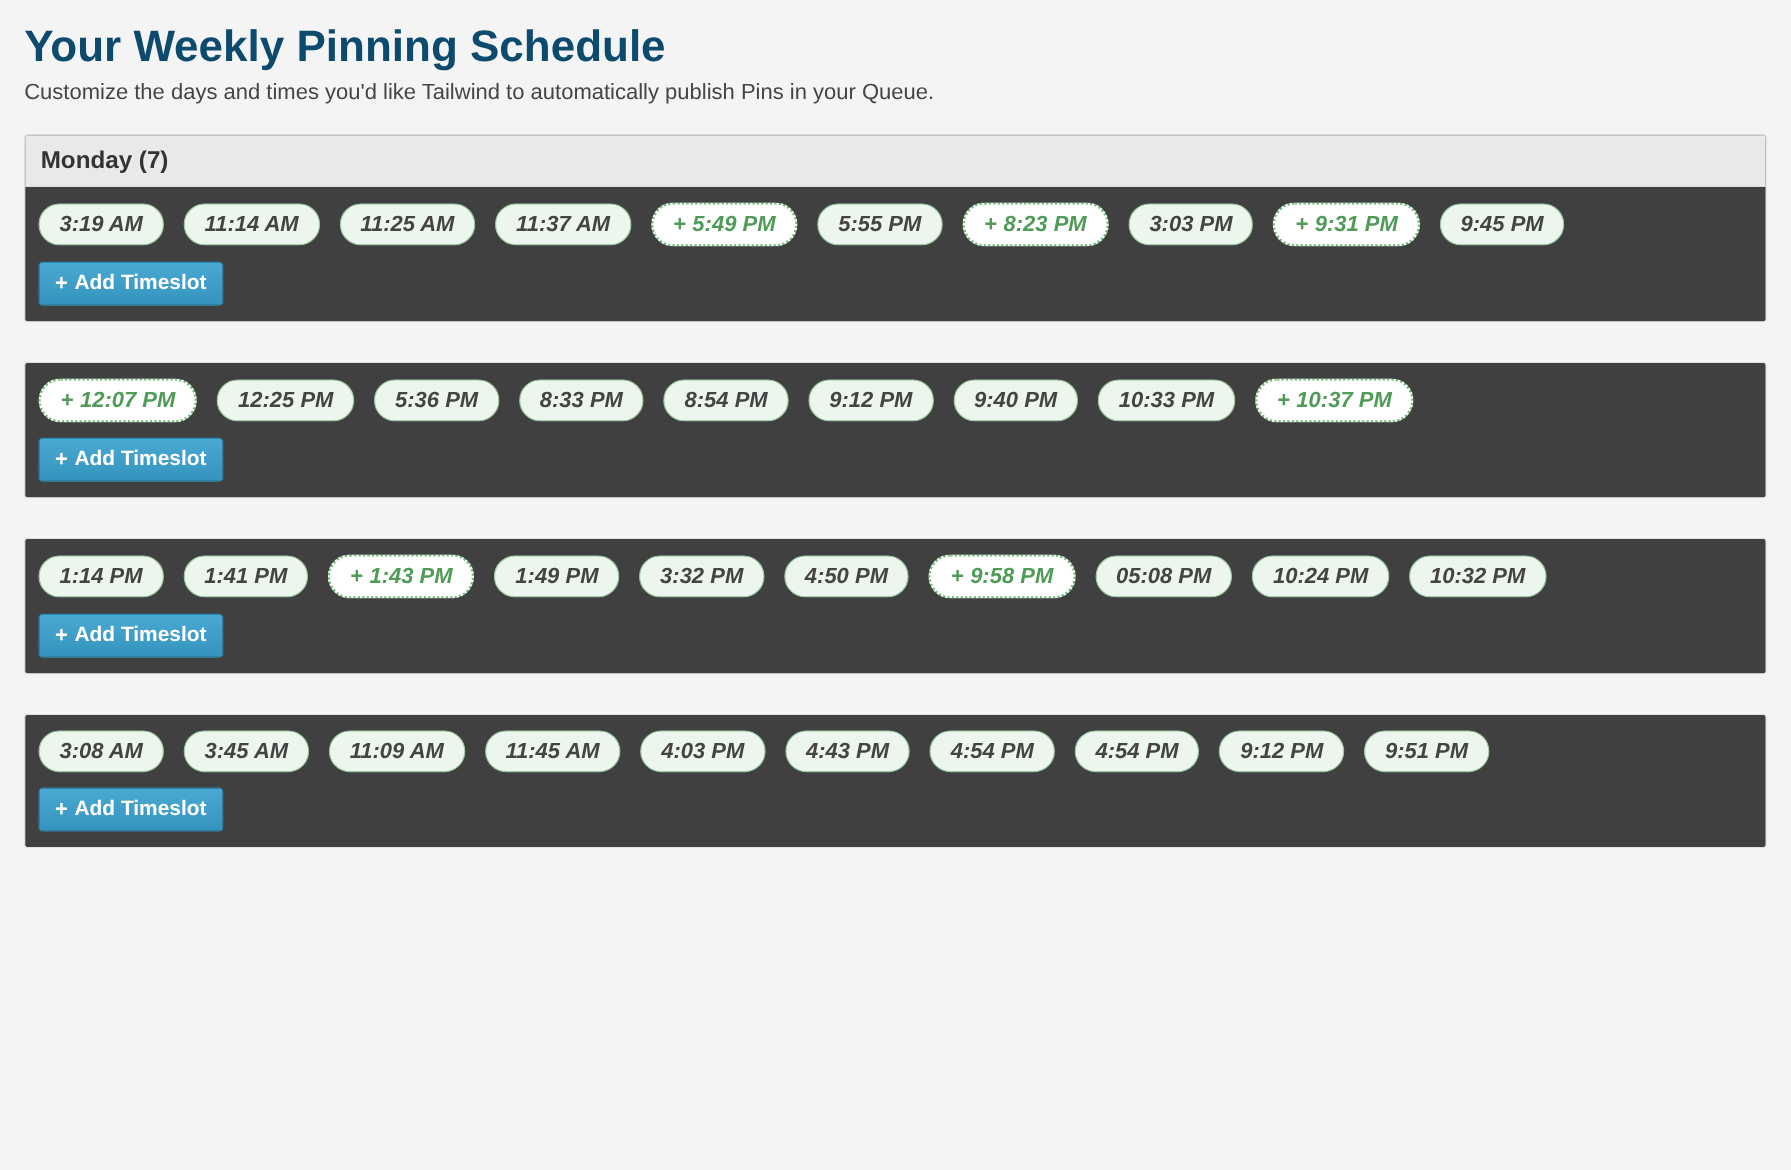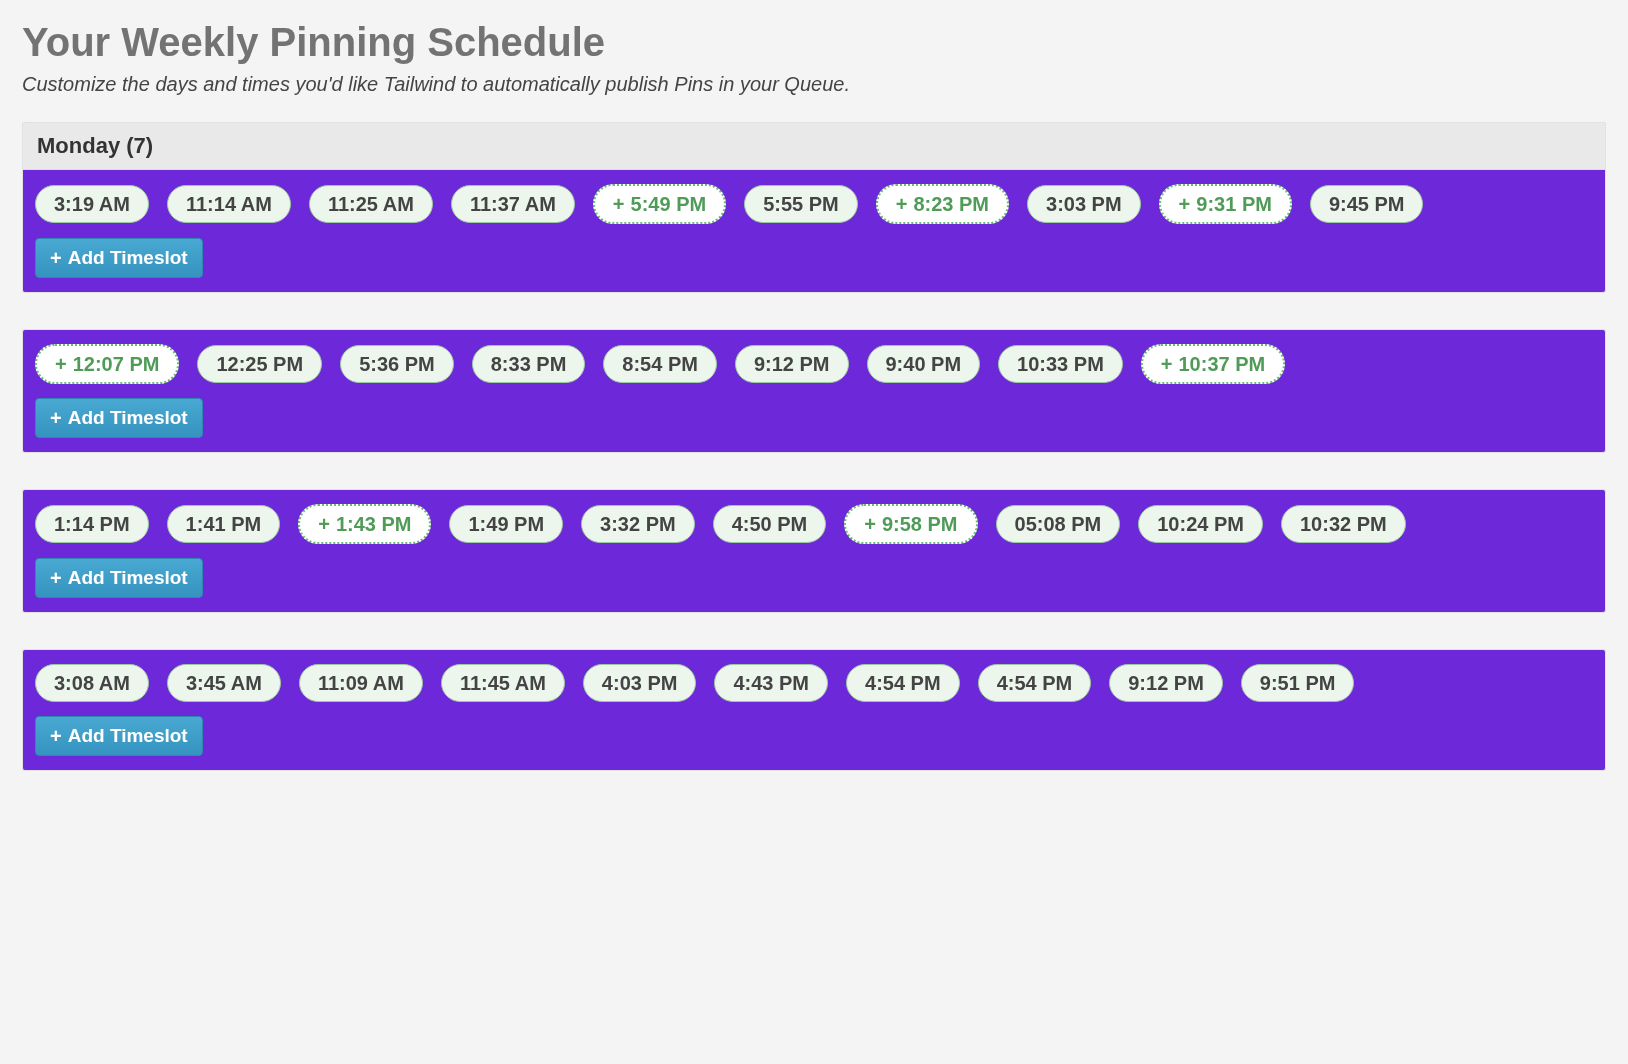--- a/index.html
+++ b/index.html
@@ -6,32 +6,31 @@
   body {
     font-family: "Helvetica Neue", Helvetica, Arial, sans-serif;
     background: #f4f4f4;
     color: #333;
     padding: 20px 22px;
     width: 1628px;
   }
   h1.page-title {
     font-size: 40px;
     font-weight: 700;
-    color: #737373;
+    color: #0c4a6e;
     margin-bottom: 8px;
   }
   p.page-subtitle {
     font-size: 20px;
-    font-style: italic;
     color: #444;
     margin-bottom: 26px;
   }
   .day-block {
     margin-bottom: 36px;
-    background: #6d28d9;
+    background: #404040;
     border: 1px solid #e2e2e2;
     border-radius: 3px;
   }
   .day-header {
     background: #e9e9e9;
     border-bottom: 1px solid #ddd;
     padding: 10px 14px;
     font-size: 22px;
     font-weight: 700;
     color: #333;
@@ -47,20 +46,21 @@
     display: inline-flex;
     align-items: center;
     gap: 6px;
     padding: 6px 18px;
     border-radius: 22px;
     font-size: 20px;
     font-weight: 600;
     cursor: pointer;
     line-height: 1.2;
     white-space: nowrap;
+    font-style: italic;
   }
   .timeslot.regular {
     background: #ecf6ed;
     border: 1px solid #9cc9a1;
     color: #444;
   }
   .timeslot.suggested {
     background: #fff;
     border: 2px dotted #6bbd73;
     color: #4f9b57;

